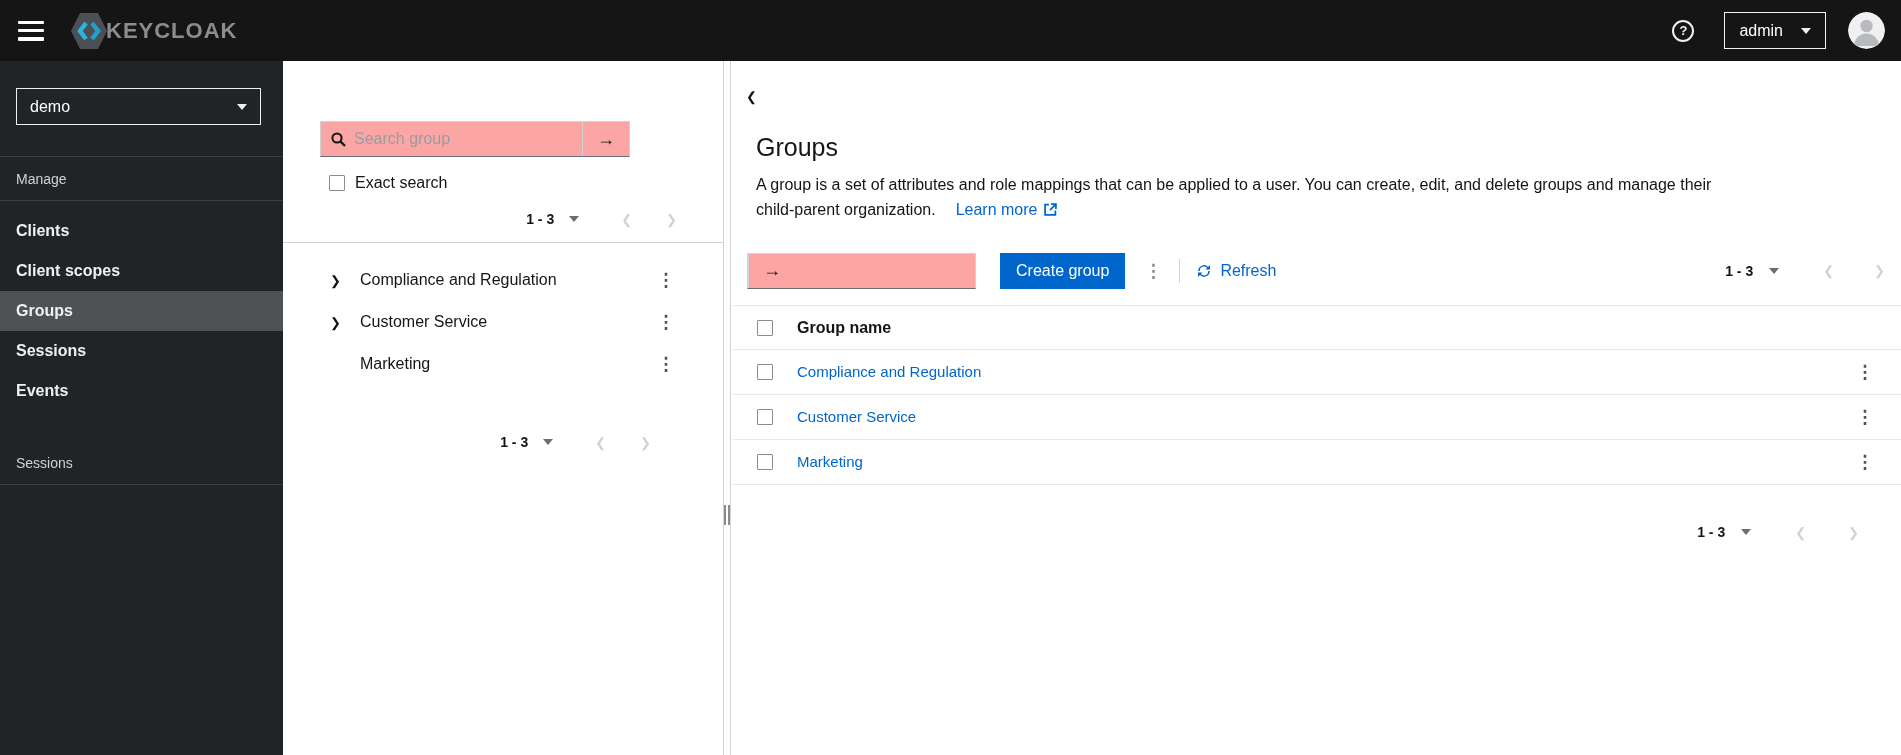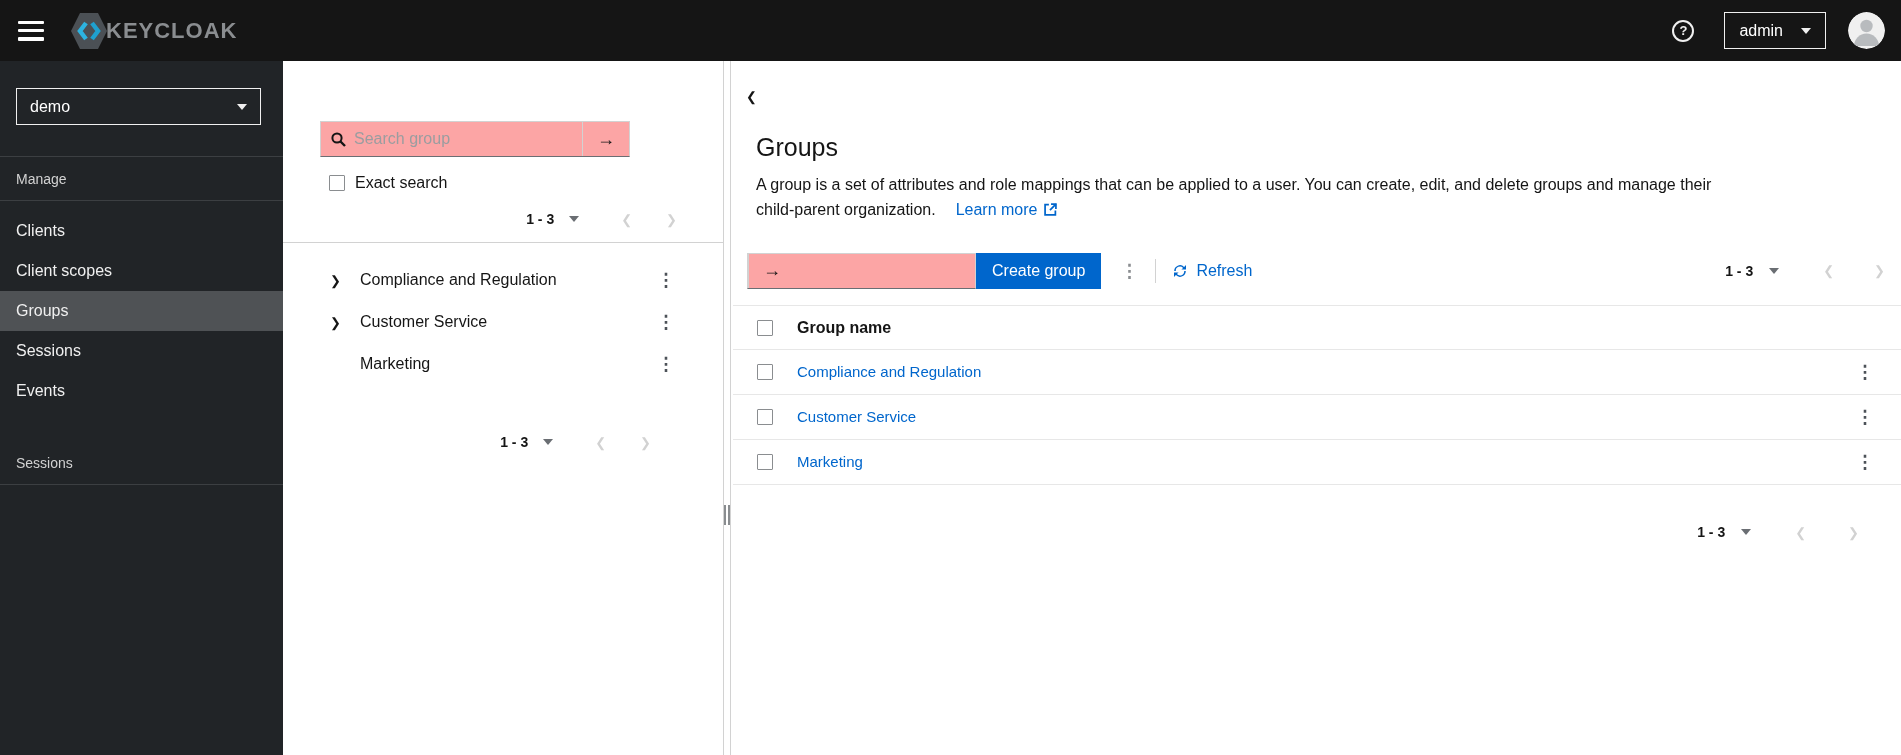--- a/index.html
+++ b/index.html
@@ -70,21 +70,21 @@
   
   .main-panel { flex:1; background:#fff; min-width:0; display:flex; flex-direction:column; }
   .back-row { padding:26px 0 0 15px; }
   .back-btn { background:none; border:none; font-size:13px; color:#151515; cursor:pointer; }
   .main-header { padding:0 25px; }
   .page-title { margin-top:28px; font-size:25px; font-weight:400; color:#151515; }
   .page-desc { margin-top:10px; font-size:16px; line-height:25px; color:#151515; }
   .learn-more { color:#0066cc; text-decoration:none; margin-left:20px; display:inline-flex; align-items:center; gap:6px; cursor:pointer; }
   .toolbar { display:flex; align-items:center; margin-top:30px; padding:0 16px; height:37px; }
   .toolbar-search { width:229px; }
-  .create-btn { margin-left:0; height:36px; padding:0 16px; background:#0066cc; color:#fff; border:none; font-size:16px; cursor:pointer; font-family:"Liberation Sans", sans-serif; }
+  .create-btn { margin-left:24px; height:36px; padding:0 16px; background:#0066cc; color:#fff; border:none; font-size:16px; cursor:pointer; font-family:"Liberation Sans", sans-serif; }
   .toolbar-kebab { margin-left:10px; width:36px; text-align:center; }
   .toolbar-divider { width:1px; height:24px; background:#d2d2d2; margin:0 16px 0 8px; }
   .refresh-btn { display:flex; align-items:center; gap:8px; color:#0066cc; font-size:16px; background:none; border:none; cursor:pointer; font-family:"Liberation Sans", sans-serif; }
   .toolbar-spacer { flex:1; }
   .toolbar-pagination .caret-btn { margin-left:16px; }
   .toolbar-pagination .prev { margin-left:44px; }
   .toolbar-pagination .next { margin-left:40px; }
 
   .groups-table { margin:16px 0 0 2px; }
   .t-row { display:flex; align-items:center; height:45px; border-bottom:1px solid #e7e7e7; }
@@ -139,21 +139,21 @@
   <div class="body-row">
 
     <nav class="sidebar">
       <div class="realm-area">
         <button class="realm-select">
           <span>demo</span>
           <span class="caret-down"></span>
         </button>
       </div>
       <div class="nav-section-title">Manage</div>
-      <ul class="nav-list" style="list-style:none;">
+      <ul class="nav-list" style="list-style:none;font-weight:bold;">
         <li class="nav-item">Clients</li>
         <li class="nav-item">Client scopes</li>
         <li class="nav-item active">Groups</li>
         <li class="nav-item">Sessions</li>
         <li class="nav-item">Events</li>
       </ul>
       <div class="nav-group-configure">
         <div class="nav-section-title">Sessions</div>
       </div>
     </nav>

